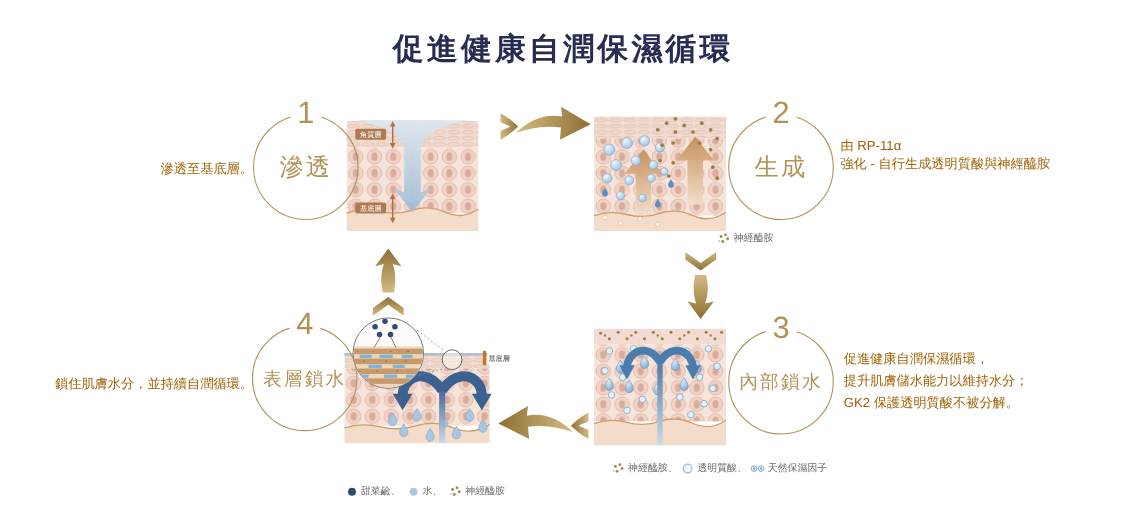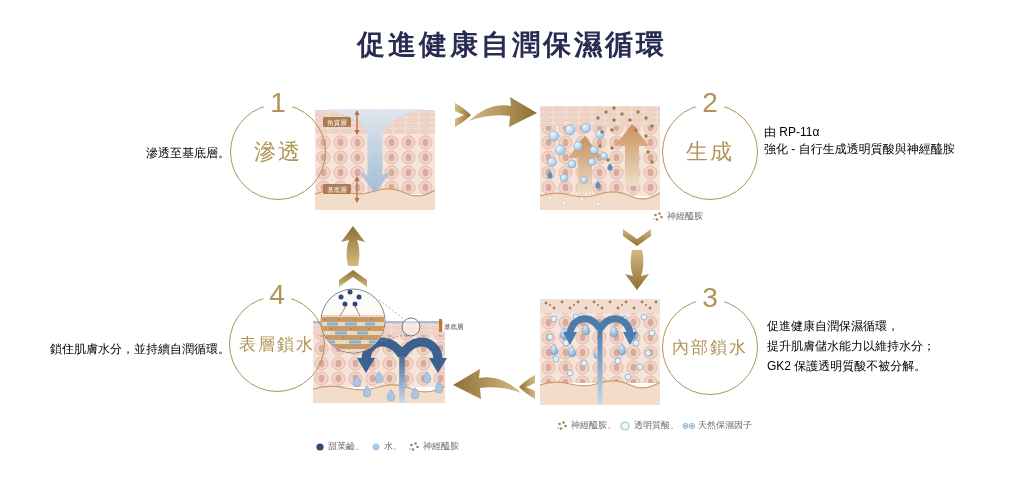--- a/index.html
+++ b/index.html
@@ -12,21 +12,21 @@
   .panel { position:absolute; }
 
   .step-circle { position:absolute; border:1.6px solid #b29357; border-radius:50%;
     display:flex; align-items:center; justify-content:center; z-index:5; background:transparent; }
   .step-number { position:absolute; top:-17px; left:50%; transform:translateX(-50%);
     background:#ffffff; padding:0 6px; color:#b29357; font-size:28px; line-height:1.1; font-weight:400; }
   .step-label { color:#b29357; letter-spacing:2px; }
   .step-label.big { font-size:22px; }
   .step-label.small { font-size:17px; }
 
-  .side-text { position:absolute; color:#000000; font-size:12px; z-index:4; }
+  .side-text { position:absolute; color:#a16207; font-size:12px; z-index:4; }
   .side-text div { white-space:nowrap; }
   .t-right { text-align:right; }
 
   .legend { position:absolute; display:flex; align-items:center; gap:3px;
     font-size:9px; color:#6b6b6b; z-index:4; white-space:nowrap; }
   .legend .li { display:flex; align-items:center; gap:2px; }
   .legend svg { display:block; }
 
   .cycle-arrow { position:absolute; z-index:3; }
 </style>

